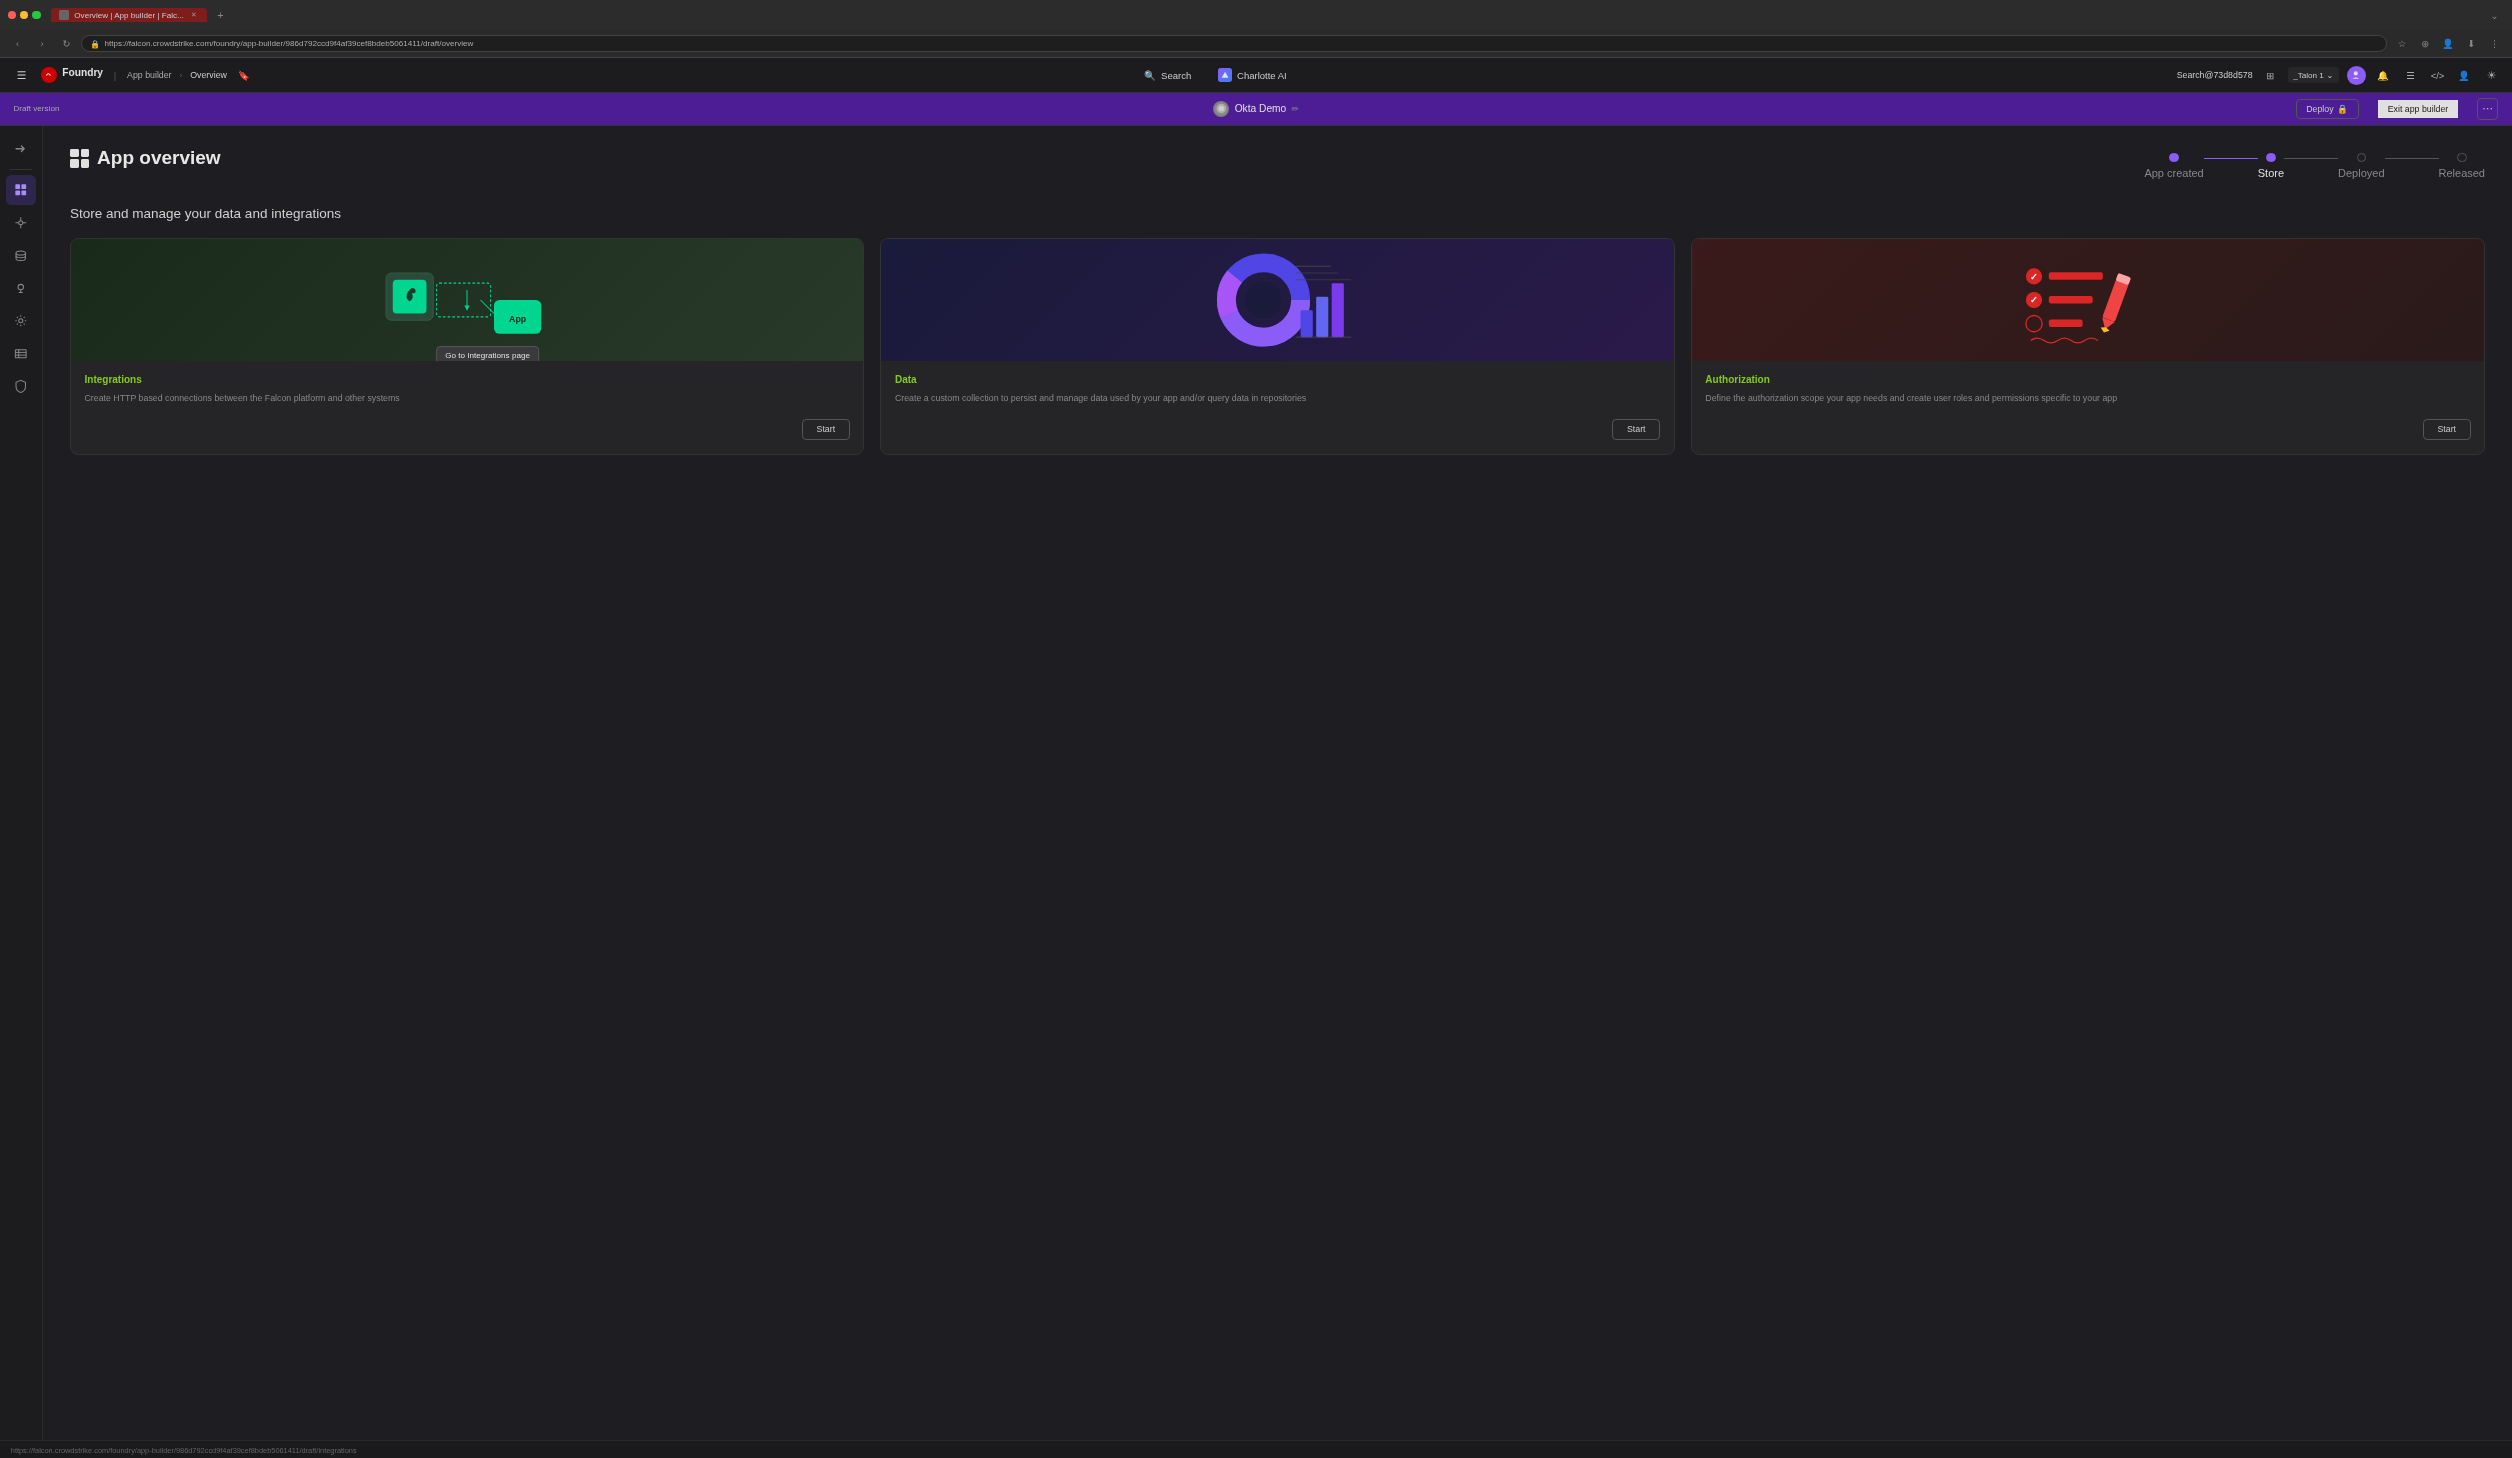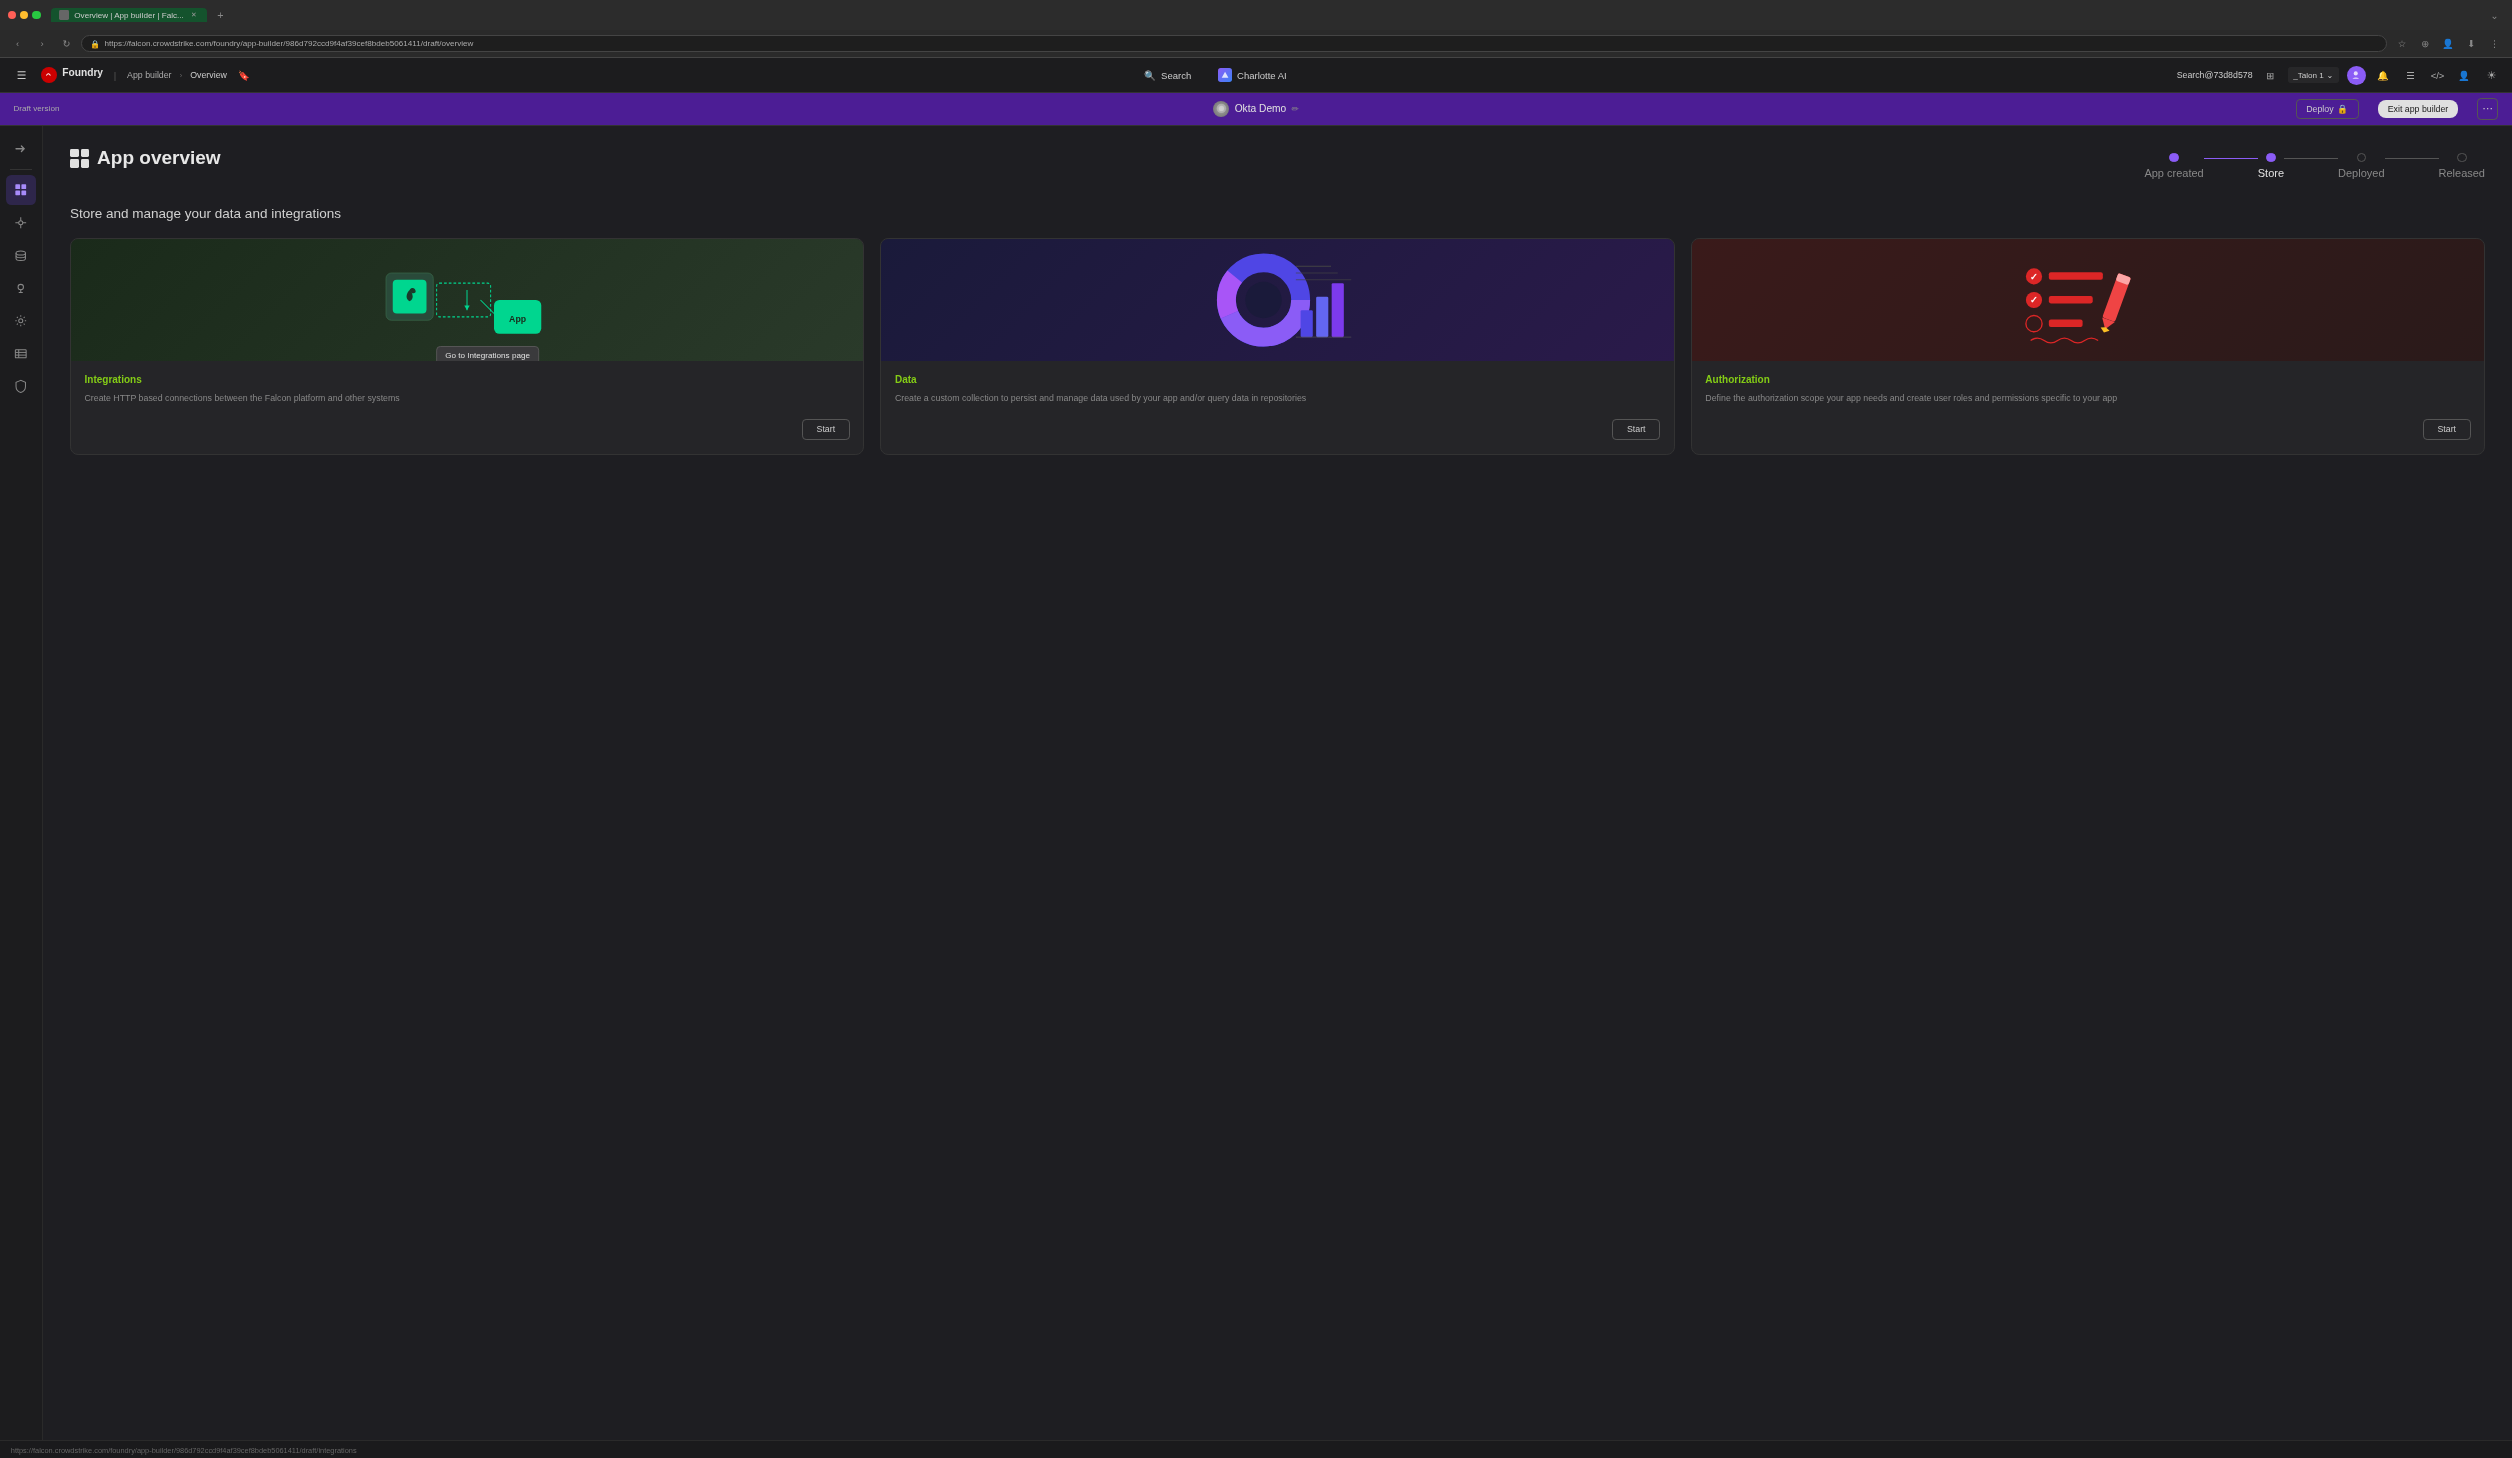--- a/index.html
+++ b/index.html
@@ -33,21 +33,21 @@
       height: 8.1px;
       border-radius: 50%;
       cursor: pointer;
     }
     .tl-red { background: #ff5f57; }
     .tl-yellow { background: #ffbd2e; }
     .tl-green { background: #28c941; }
     .browser-tab {
       display: flex;
       align-items: center;
-      background: #14532d;
+      background: #7f1d1d;
       border-radius: 4.1px 4.1px 0 0;
       padding: 2.7px 8.1px;
       gap: 5.4px;
       font-size: 8.1px;
       color: #ccc;
       margin-left: 5.4px;
     }
     .tab-favicon {
       width: 9.5px;
       height: 9.5px;
@@ -358,21 +358,21 @@
       border: 0.7px solid #555;
       border-radius: 4.1px;
       color: #ccc;
       padding: 4.1px 9.5px;
       cursor: pointer;
       font-size: 8.8px;
     }
     .exit-btn {
       background: #e0e0e0;
       border: none;
-      border-radius: 8px;
+      border-radius: 0;
       color: #1a1a1a;
       padding: 4.1px 9.5px;
       cursor: pointer;
       font-size: 8.8px;
       font-weight: 500;
     }
     .more-btn {
       width: 21.7px;
       height: 21.7px;
       display: flex;

